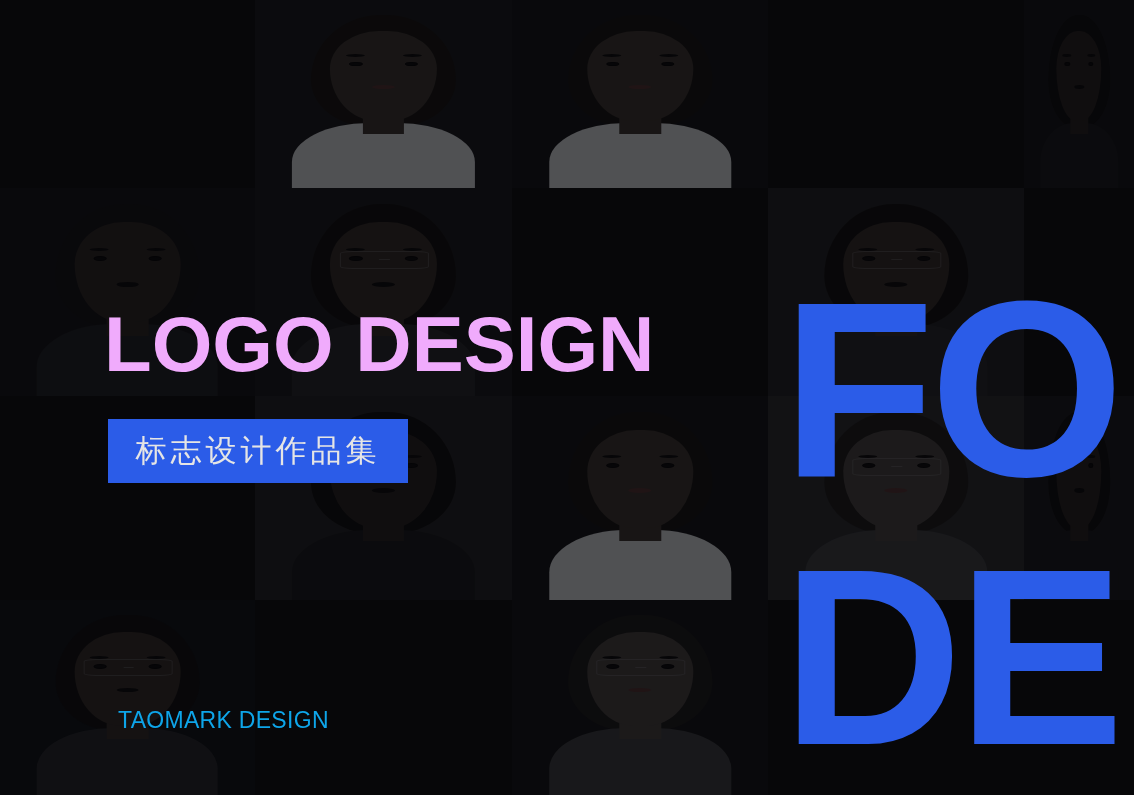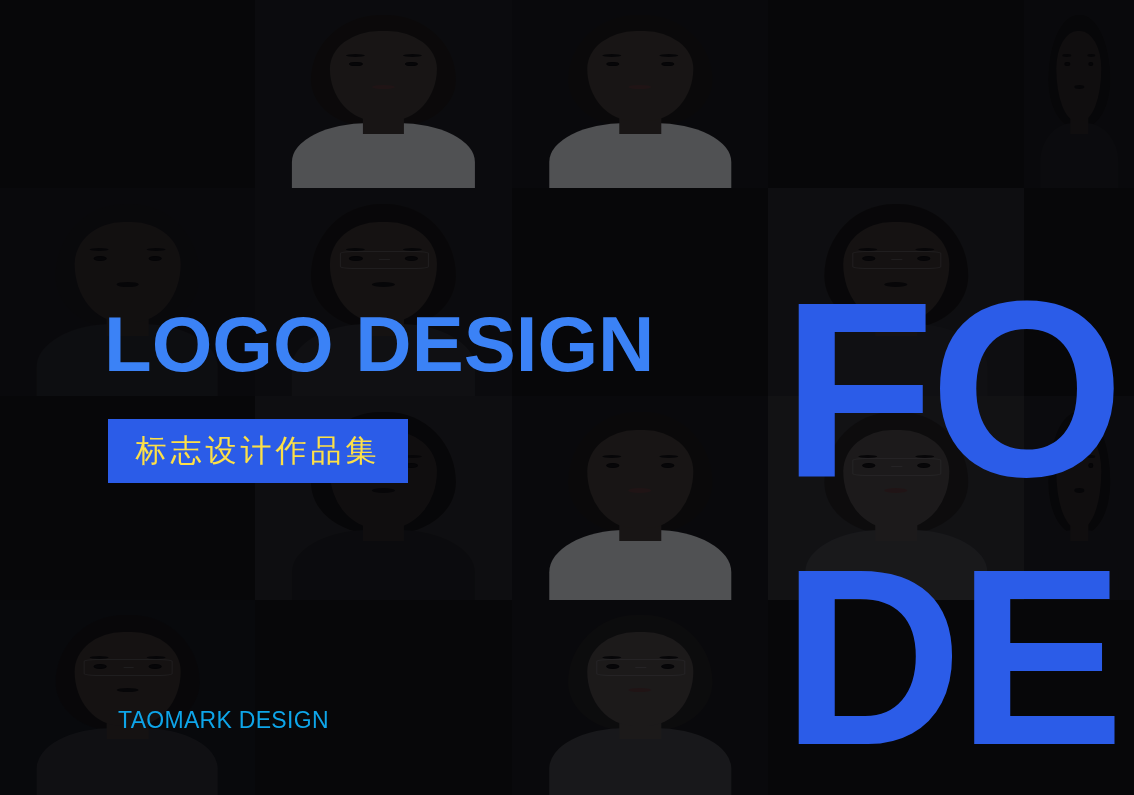--- a/index.html
+++ b/index.html
@@ -81,34 +81,34 @@
     white-space:nowrap;
     user-select:none;
   }
   #letters-row-1{left:782px;top:26px;font-size:250px;}
   #letters-row-2{left:782px;top:292px;font-size:250px;}
   #letters-row-3{left:782px;top:560px;font-size:250px;}
 
   
   #headline{
     position:absolute;left:104px;top:305px;
-    font-size:78px;font-weight:700;color:#3b82f6;
+    font-size:78px;font-weight:700;color:#f0abfc;
     letter-spacing:0px;line-height:1;
     white-space:nowrap;
   }
 
   
   #subtitle-badge{
     position:absolute;left:108px;top:419px;
     width:300px;height:64px;
     background:#2B5CE8;
     display:flex;align-items:center;justify-content:center;
   }
   #subtitle-text{
-    font-size:31px;color:#fde047;font-weight:400;
+    font-size:31px;color:#e5e5e5;font-weight:400;
     letter-spacing:4px;
     font-family:"DejaVu Sans","Liberation Sans",sans-serif;
   }
 
   
   #brand{
     position:absolute;left:118px;top:707px;
     font-size:23px;color:#0ea5e9;letter-spacing:.3px;
     font-weight:400;
   }

